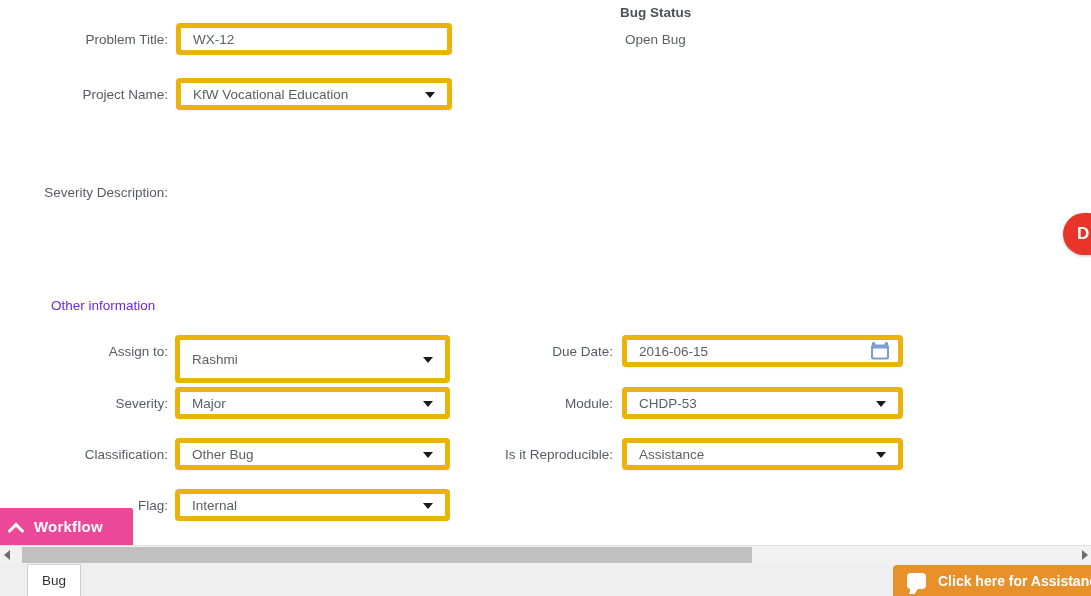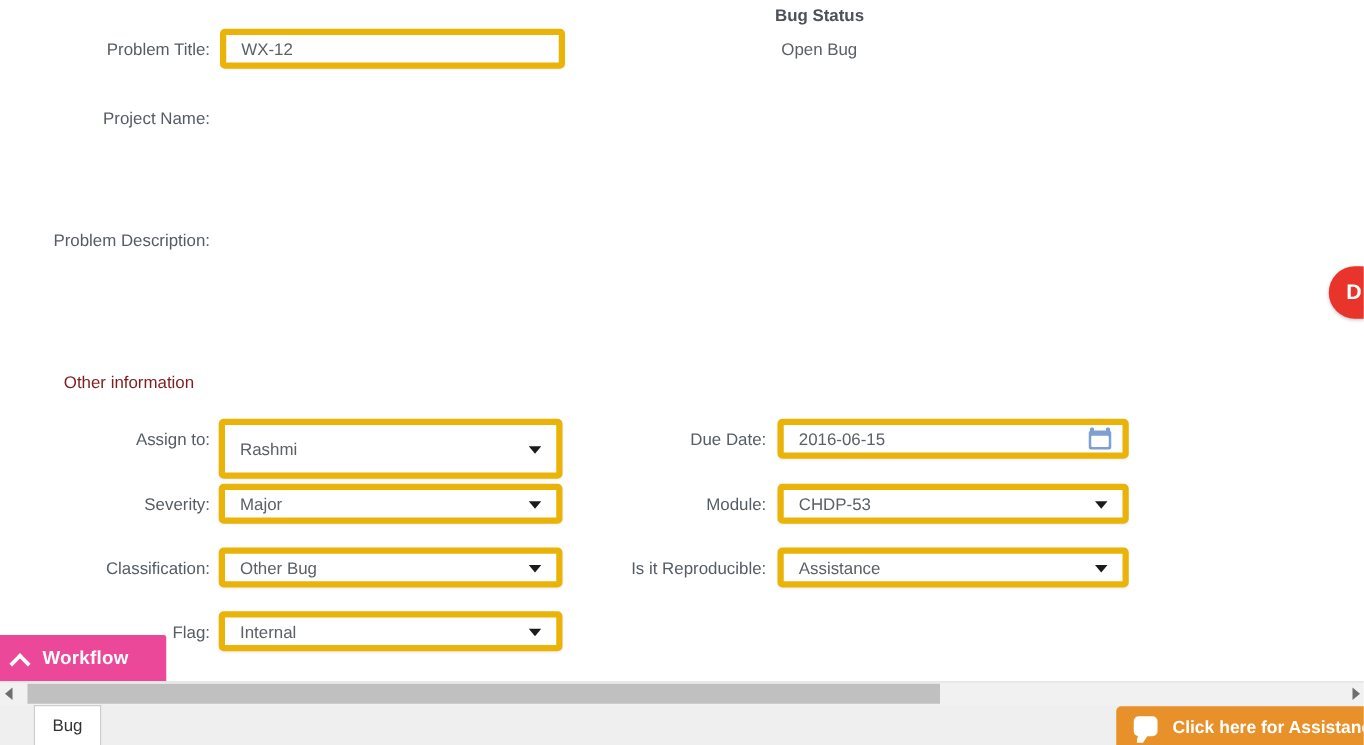--- a/index.html
+++ b/index.html
@@ -110,21 +110,21 @@
   .bug-status-value {
     position: absolute;
     font-size: 13.5px;
     color: #5b6066;
     white-space: nowrap;
   }
 
   .section-label {
     position: absolute;
     font-size: 13.5px;
-    color: #7f1d1d;
+    color: #6d28d9;
     white-space: nowrap;
   }
 
   
   .cal-icon {
     position: absolute;
     right: 8px;
     top: 50%;
     margin-top: -10px;
     width: 20px;
@@ -307,22 +307,26 @@
 
     <div class="bug-status-title" style="left:620px; top:5px;">Bug Status</div>
     <div class="bug-status-value" style="left:625px; top:32px;">Open Bug</div>
 
     <div class="label" style="left:20px; top:32px; width:148px;">Problem Title:</div>
     <div class="field" style="left:176px; top:23px; width:276px; height:32px;">
       <span>WX-12</span>
     </div>
 
     <div class="label" style="left:20px; top:87px; width:148px;">Project Name:</div>
-
-    <div class="label" style="left:20px; top:185px; width:148px;">Problem Description:</div>
+    <div class="field select" style="left:176px; top:78px; width:276px; height:32px;">
+      <span>KfW Vocational Education</span>
+      <span class="caret"></span>
+    </div>
+
+    <div class="label" style="left:20px; top:185px; width:148px;">Severity Description:</div>
 
     <div class="section-label" style="left:51px; top:298px;">Other information</div>
 
     <div class="label" style="left:20px; top:344px; width:148px;">Assign to:</div>
     <div class="field select" style="left:175px; top:335px; width:275px; height:48px;">
       <span>Rashmi</span>
       <span class="caret"></span>
     </div>
 
     <div class="label" style="left:470px; top:344px; width:143px;">Due Date:</div>

